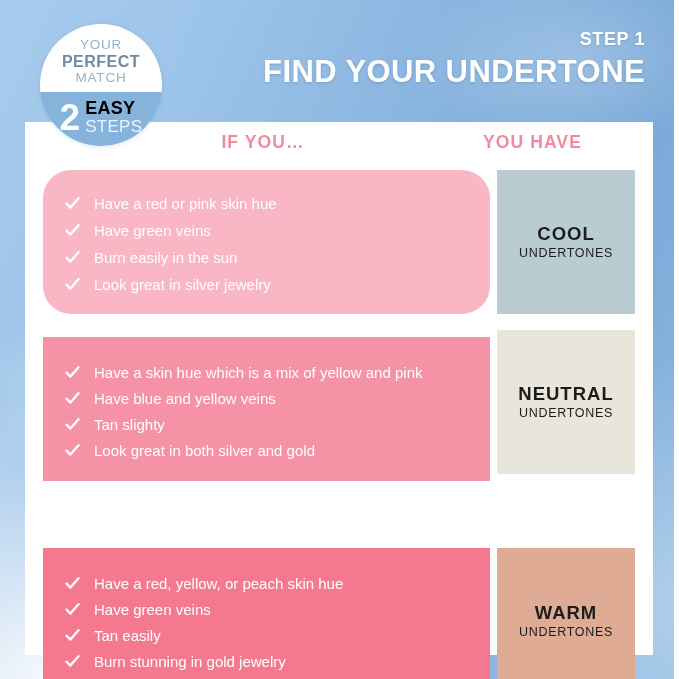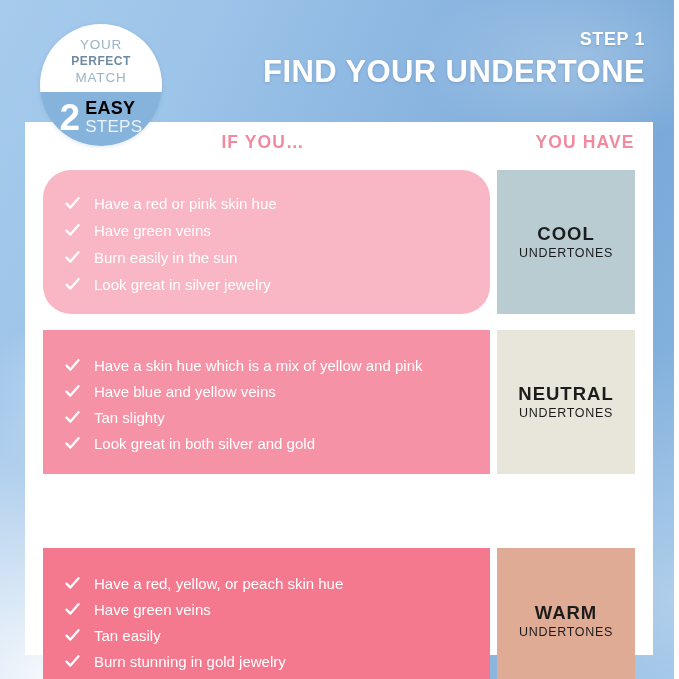--- a/index.html
+++ b/index.html
@@ -103,21 +103,21 @@
     padding-bottom: 4px;
   }
   .badge-your, .badge-match {
     color: #9bb3c6;
     font-size: 13.5px;
     letter-spacing: 0.8px;
     line-height: 16px;
   }
   .badge-perfect {
     color: #6e8ba4;
-    font-size: 12px;
+    font-size: 16px;
     font-weight: bold;
     letter-spacing: 0.5px;
     line-height: 17px;
   }
   .badge-num {
     color: #ffffff;
     font-size: 37px;
     font-weight: bold;
     line-height: 37px;
   }
@@ -155,21 +155,21 @@
     height: 32px;
   }
   .col-header {
     position: absolute;
     color: #f2899f;
     font-size: 17.5px;
     font-weight: bold;
     letter-spacing: 1.1px;
   }
   .col-header-left  { left: 18px;  width: 440px; text-align: center; }
-  .col-header-right { left: 480px; width: 160px; text-align: center; }
+  .col-header-right { left: 458px; width: 160px; }
 
   
   .row {
     position: absolute;
     left: 18px;
     width: 592px;
     display: flex;
     gap: 7px;
   }
   .row-1 { top: 48px;  height: 144px; }
@@ -294,21 +294,21 @@
           <span class="trait-text">Look great in silver jewelry</span>
         </div>
       </div>
       <div class="swatch" style="background: rgb(184, 204, 210); align-items: center;">
         <div class="swatch-name" style="color: rgb(28, 28, 28);">COOL</div>
         <div class="swatch-sub" style="color: rgb(28, 28, 28);">UNDERTONES</div>
       </div>
     </div>
 
     <div class="row row-2">
-      <div class="traits" style="background: rgb(245, 146, 166);">
+      <div class="traits" style="background: rgb(245, 146, 166); margin-top: 7px;">
         <div class="trait">
           <span class="check">
               <svg width="15" height="15" viewBox="0 0 15 15">
                 <path d="M1.5 7.6 L5.4 11.6 L13.5 2.2" fill="none" stroke="#ffffff" stroke-width="2.3" stroke-linecap="round" stroke-linejoin="round"></path>
               </svg>
             </span>
           <span class="trait-text">Have a skin hue which is a mix of yellow and pink</span>
         </div>
         <div class="trait">
           <span class="check">

